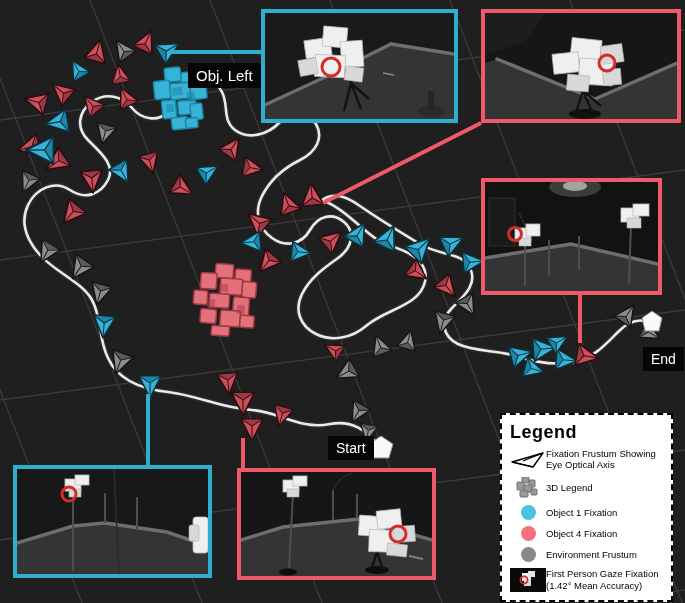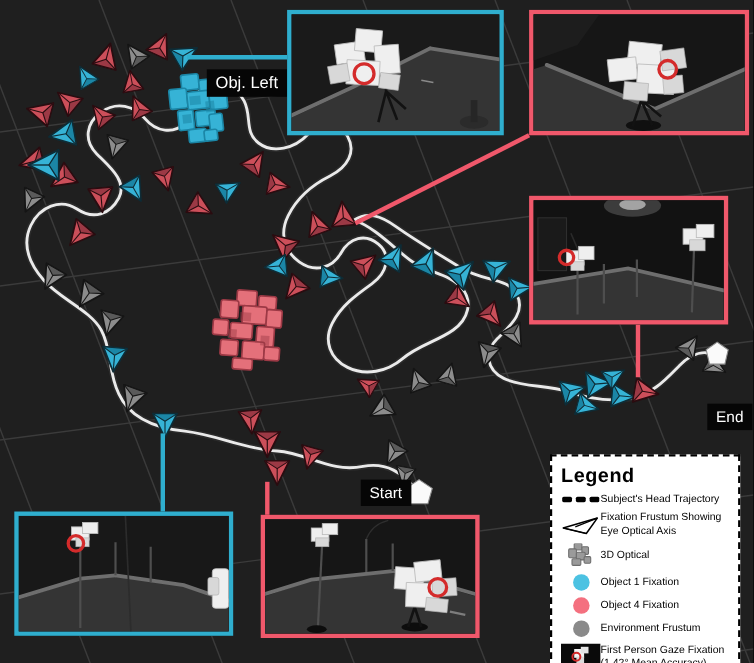--- a/index.html
+++ b/index.html
@@ -187,21 +187,21 @@
       <line x1="148" y1="394" x2="148" y2="466" stroke="var(--inset-cyan,#2FAECE)"></line>
       <line x1="243" y1="438" x2="243" y2="470" stroke="var(--inset-red,#F0586B)"></line>
     </g>
 
     <polygon points="381,436 393,444 389,458 373,458 369,444" fill="#FAFAFA" stroke="#8A8A8A" stroke-width="1"></polygon>
     <polygon points="652,311 662,318 659,331 645,331 642,318" fill="#FAFAFA" stroke="#8A8A8A" stroke-width="1"></polygon>
   </svg>
 
   <div class="scene-label" style="left:188px;top:63px;">Obj. Left</div>
   <div class="scene-label" style="left:328px;top:436px;font-size:14px;">Start</div>
-  <div class="scene-label" style="left:643px;top:367px;font-size:14px;">End</div>
+  <div class="scene-label" style="left:643px;top:347px;font-size:14px;">End</div>
 
   <div class="inset cyan" style="left:261px;top:9px;width:197px;height:114px;">
     <svg viewBox="0 0 189 106" preserveAspectRatio="none">
       <rect width="189" height="106" fill="#1A1A1A"></rect>
       <polygon class="wfloor" points="0,94 56,68 126,32 189,42 189,106 0,106"></polygon>
       <polyline class="curb" points="0,92 56,66 126,31"></polyline>
       <polyline class="curb" points="126,31 189,41" stroke-width="2.5"></polyline>
       <ellipse cx="166" cy="98" rx="13" ry="6" fill="#2B2B2B"></ellipse>
       <rect x="163" y="78" width="6" height="20" fill="#262626"></rect>
       <path class="tripod" d="M86,70 L79,98 M86,70 L96,96 M86,70 L104,86 M86,58 L86,70"></path>
@@ -315,32 +315,20 @@
         <rect class="wobj2" x="146" y="72" width="20" height="12" transform="rotate(6 156 78)"></rect>
       </g>
       <circle class="ring" cx="157" cy="62" r="8"></circle>
       <line x1="168" y1="84" x2="182" y2="87" stroke="#7D7D7D" stroke-width="2"></line>
     </svg>
   </div>
 
   <div id="legend">
     <h3>Legend</h3>
 
-    <div class="lg-row">
-      <span class="lg-ico">
-        <svg width="34" height="8" viewBox="0 0 34 8">
-            <g fill="#000">
-              <rect x="0" y="1.5" width="9" height="5" rx="1.5"></rect>
-              <rect x="12.5" y="1.5" width="9" height="5" rx="1.5"></rect>
-              <rect x="25" y="1.5" width="9" height="5" rx="1.5"></rect>
-            </g>
-          </svg>
-      </span>
-      <span class="lg-txt">Subject's Head Trajectory</span>
-    </div>
 
     <div class="lg-row">
       <span class="lg-ico">
         <svg width="34" height="20" viewBox="0 0 34 20">
           <polygon points="1,13 32,4 22,18" fill="#fff" stroke="#000" stroke-width="1.4" stroke-linejoin="round"></polygon>
           <path d="M1,13 L22,18 M32,4 L12,12" stroke="#000" stroke-width="1.1" fill="none"></path>
         </svg>
       </span>
       <span class="lg-txt">Fixation Frustum Showing Eye Optical Axis</span>
     </div>
@@ -349,21 +337,21 @@
       <span class="lg-ico">
         <svg width="24" height="22" viewBox="0 0 24 22" fill="#9A9A9A" stroke="#6E6E6E" stroke-width="1">
           <rect x="6" y="0" width="7" height="6" rx="1"></rect>
             <rect x="13" y="3" width="6" height="7" rx="1"></rect>
           <rect x="1" y="5" width="7" height="8" rx="1"></rect>
             <rect x="8" y="8" width="8" height="7" rx="1"></rect>
           <rect x="15" y="12" width="6" height="6" rx="1"></rect>
             <rect x="4" y="14" width="8" height="6" rx="1"></rect>
         </svg>
       </span>
-      <span class="lg-txt">3D Optical</span>
+      <span class="lg-txt">3D Legend</span>
     </div>
 
     <div class="lg-row">
       <span class="lg-ico">
           <span class="lg-dot lg-c1"></span>
         </span>
       <span class="lg-txt">Object 1 Fixation</span>
     </div>
 
     <div class="lg-row">

